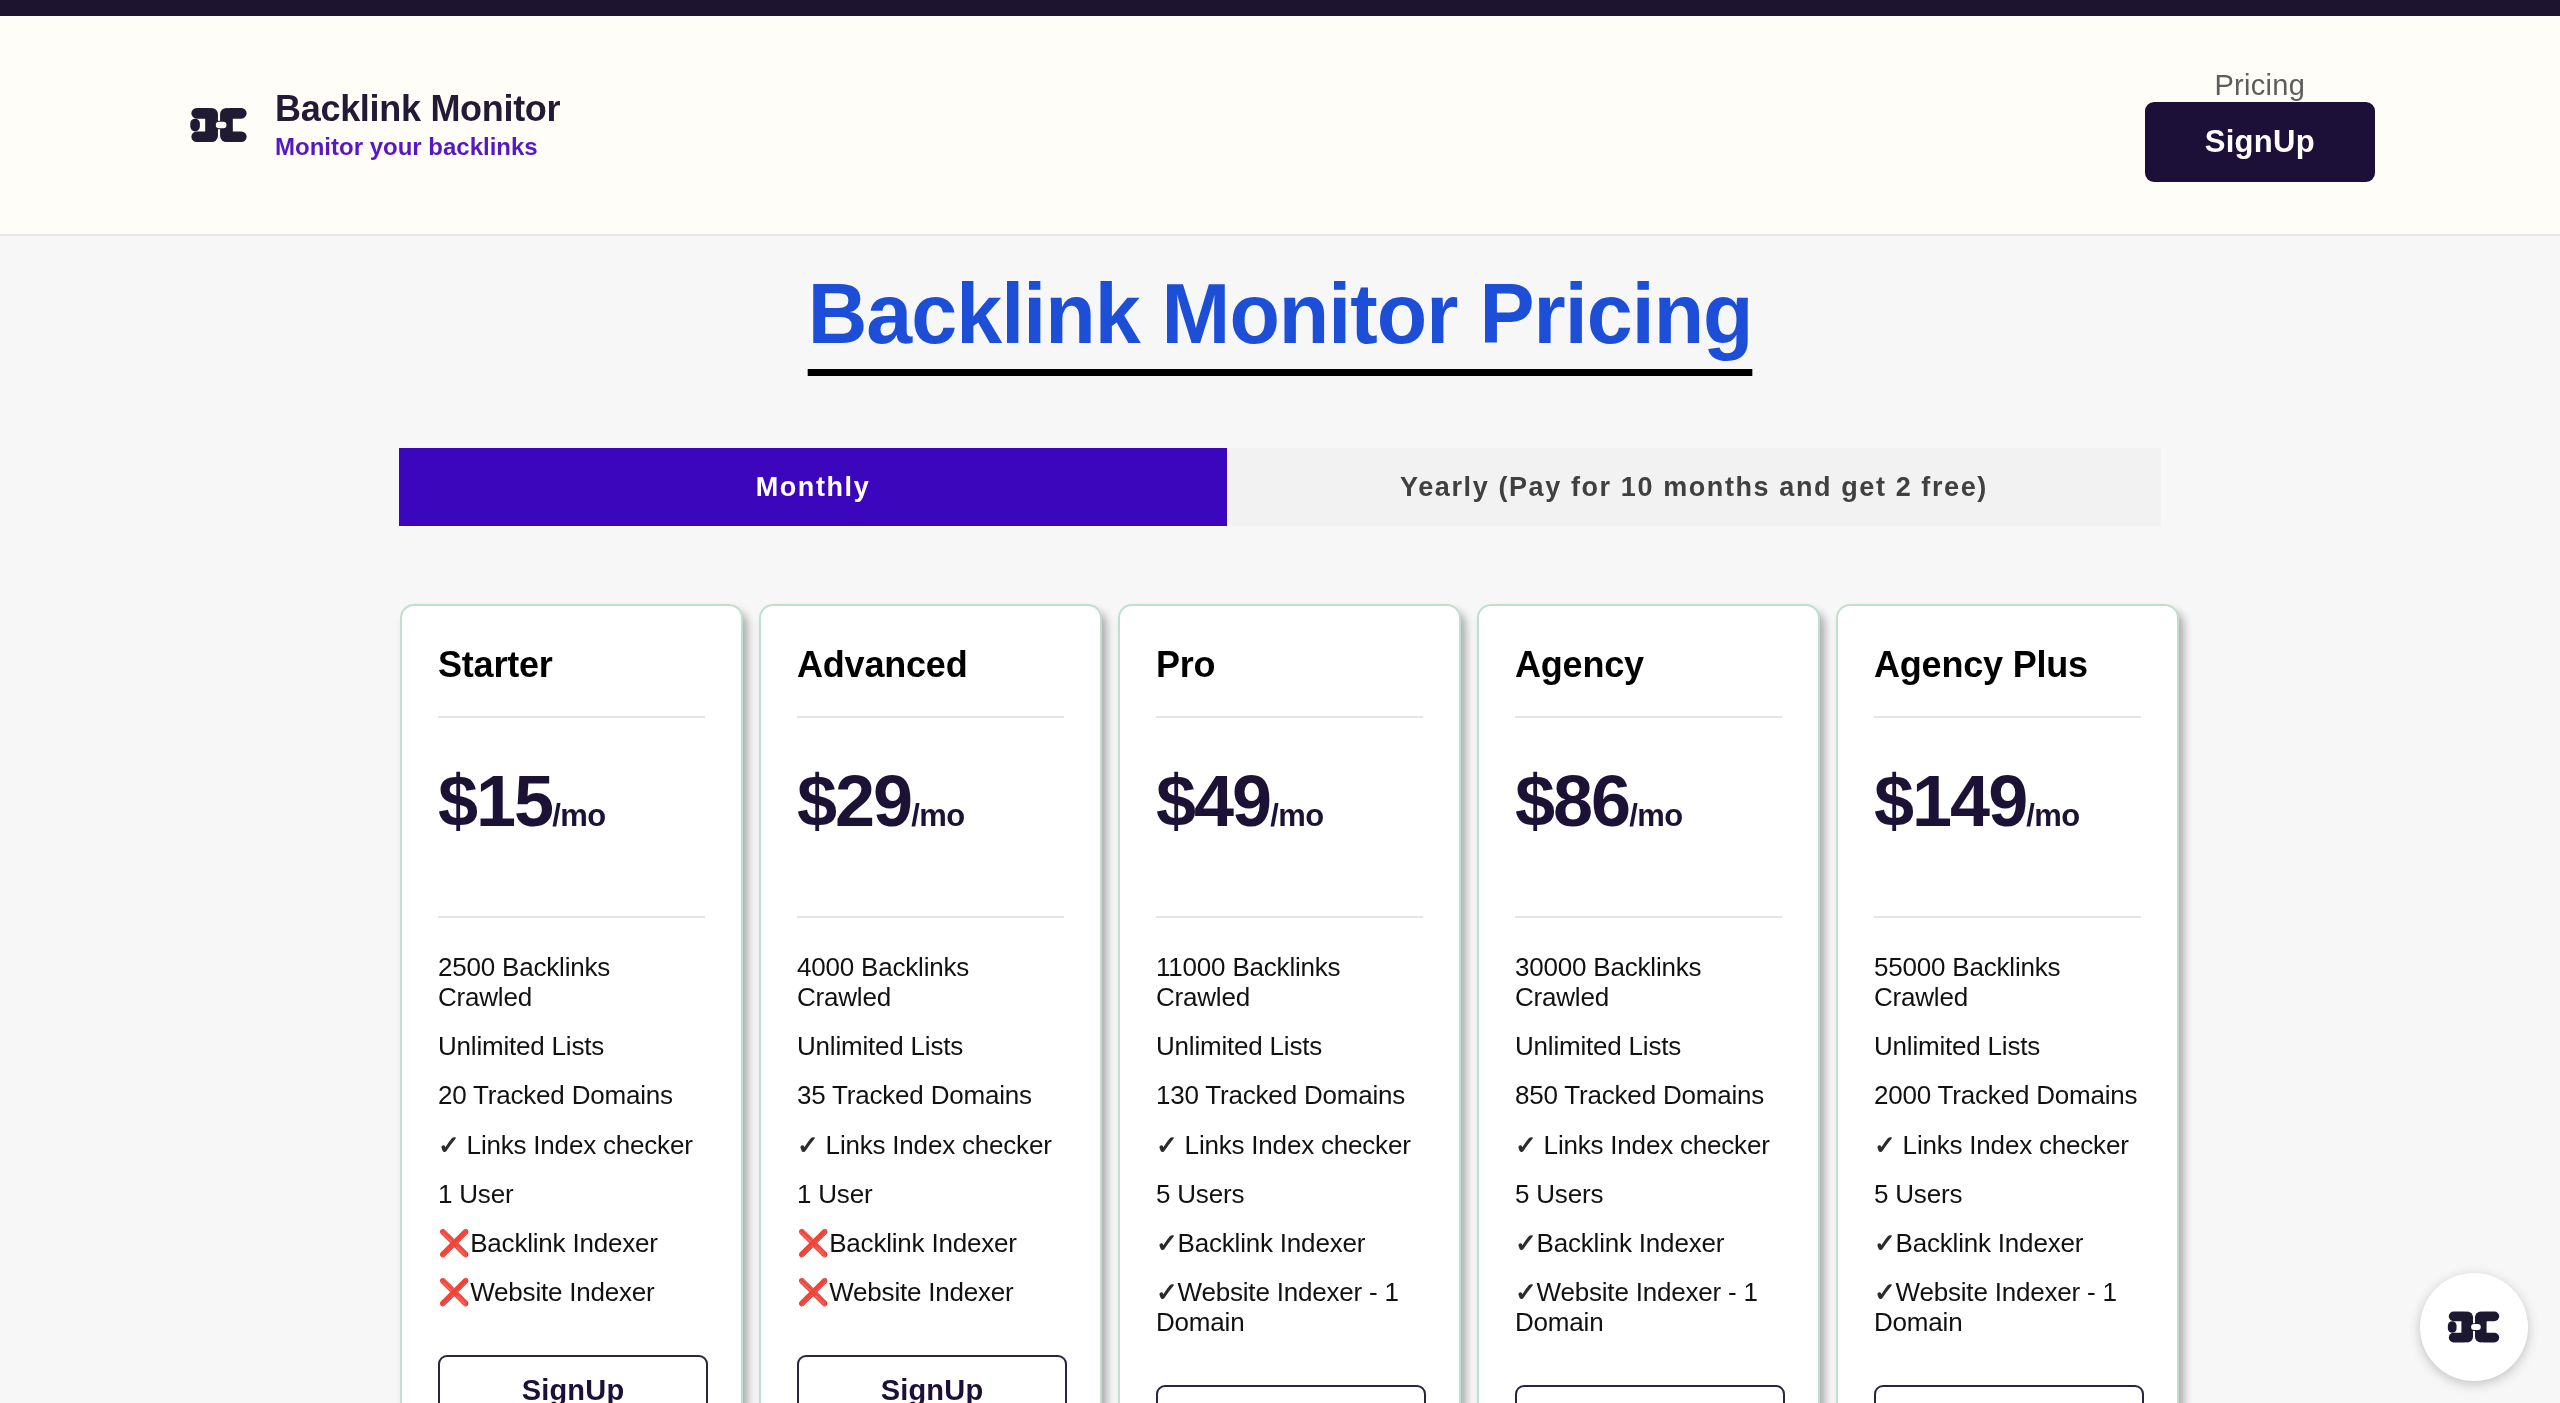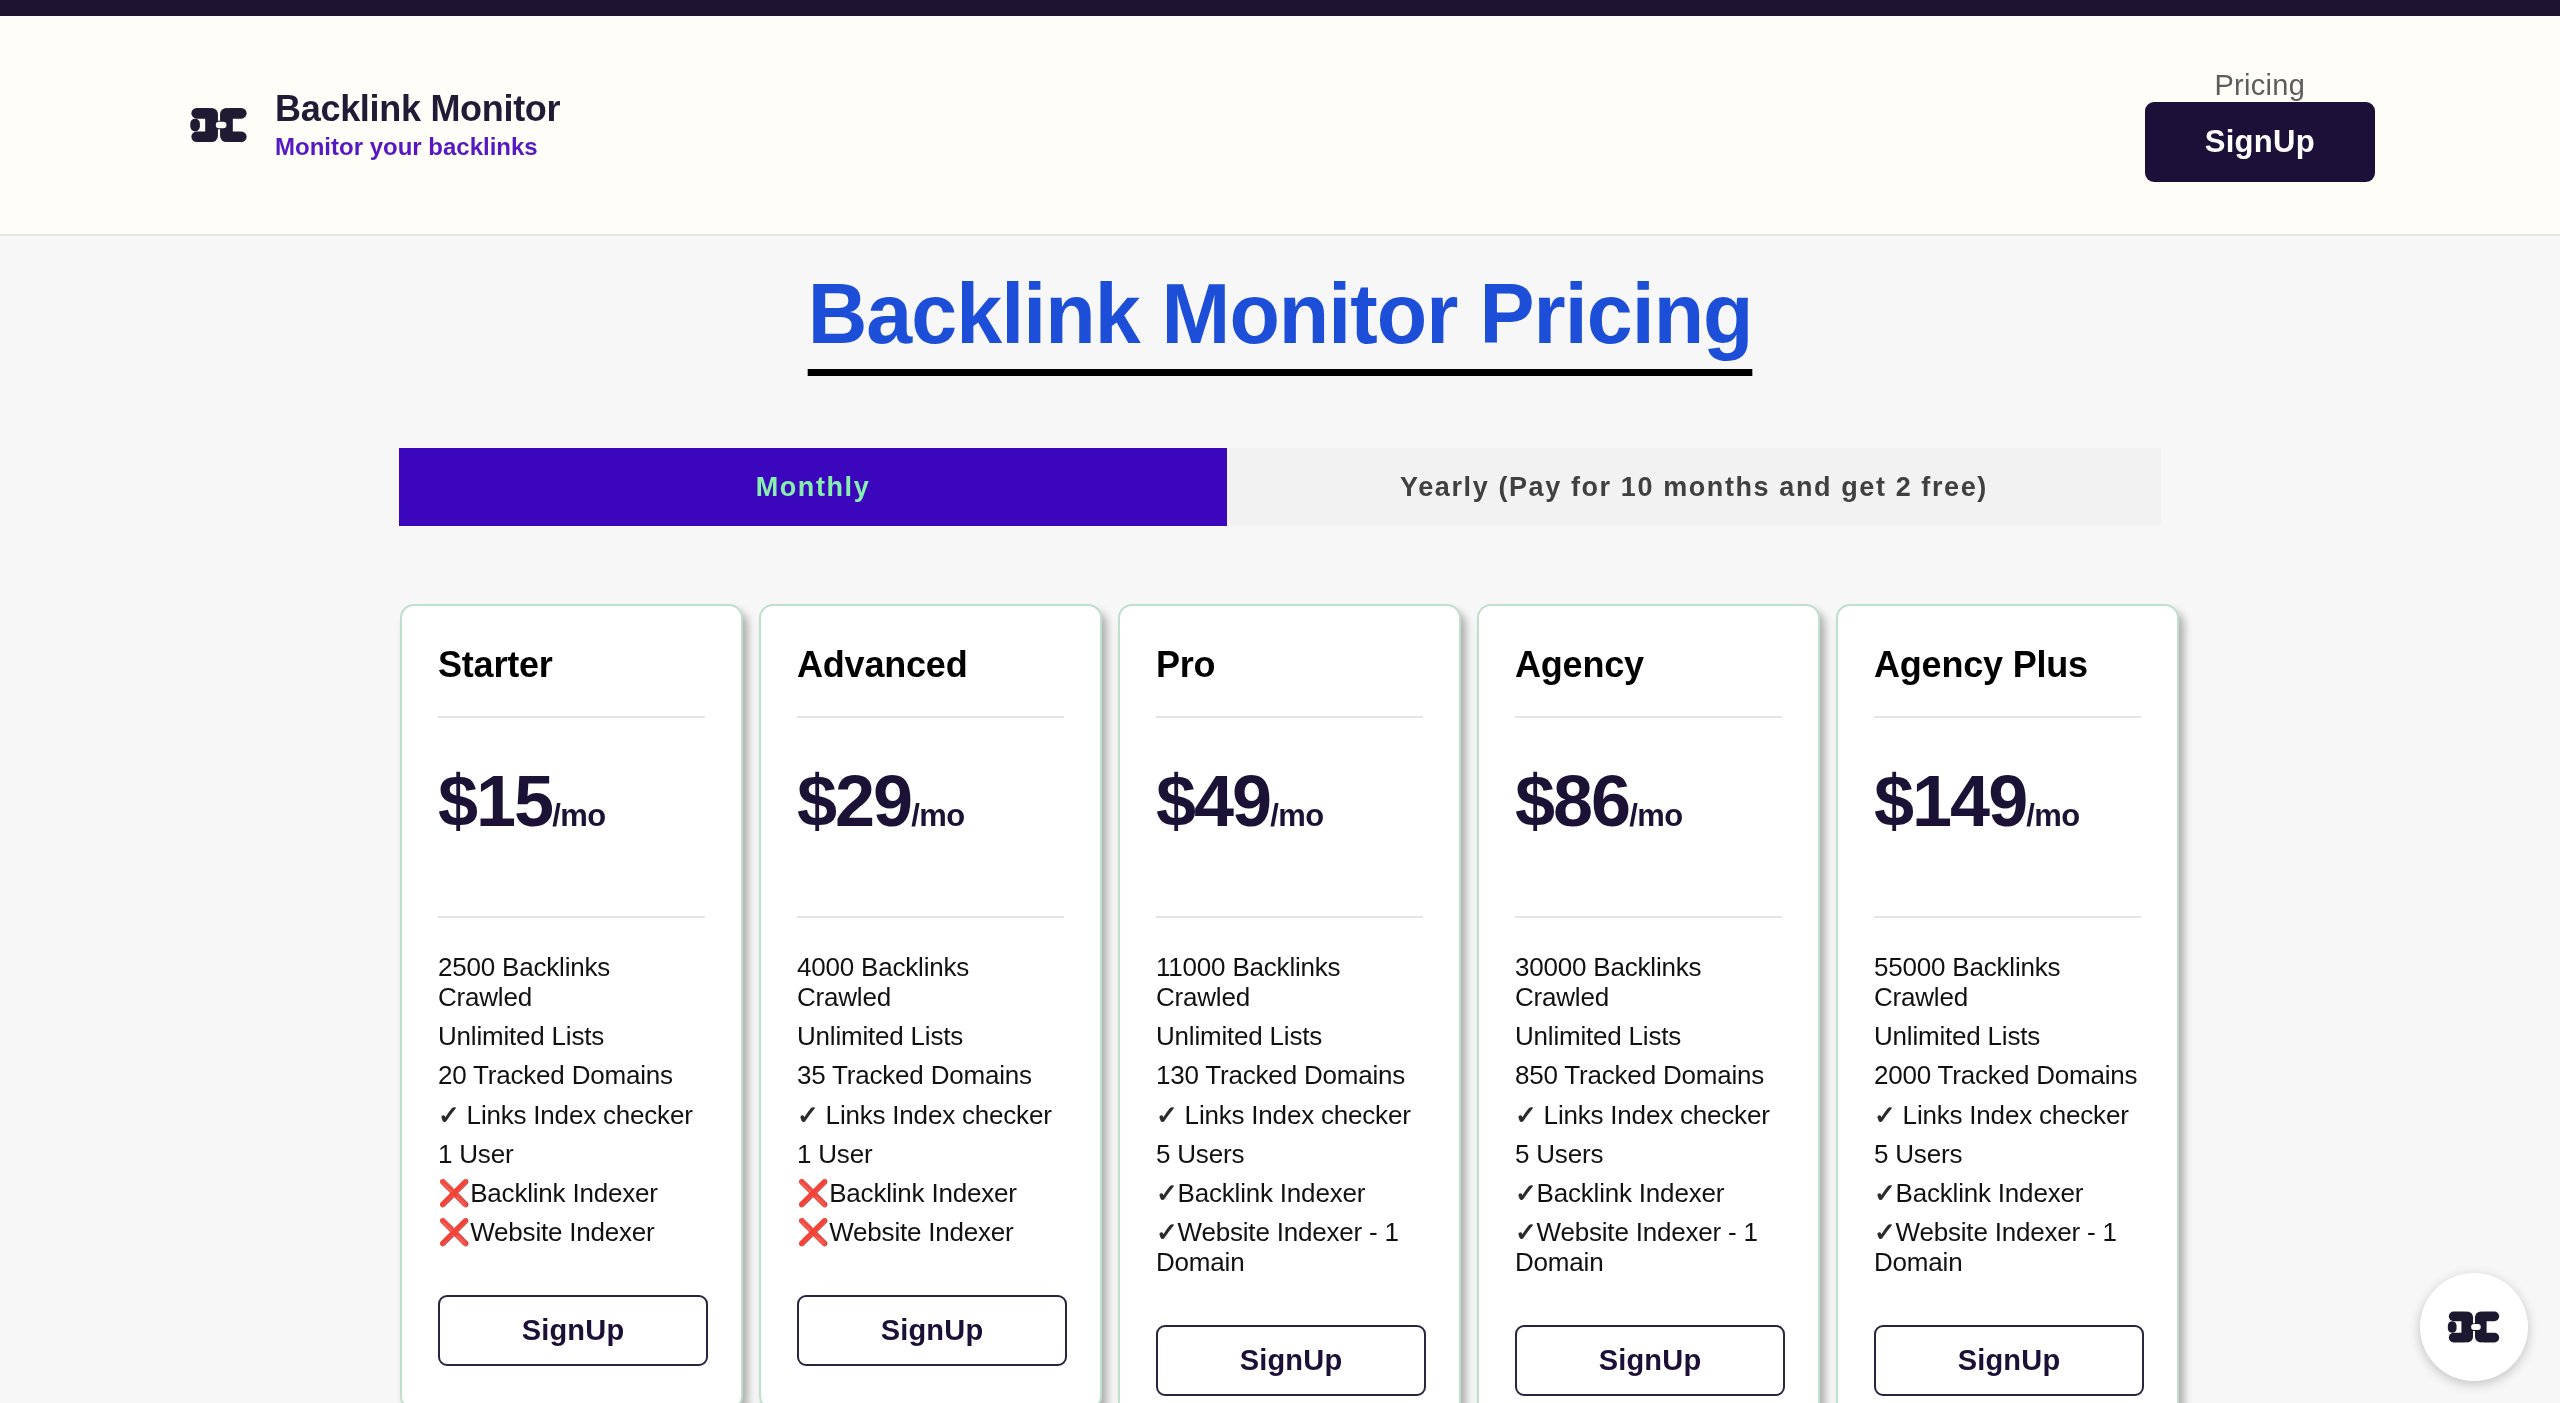--- a/index.html
+++ b/index.html
@@ -134,21 +134,21 @@
     font-family: inherit;
     background: transparent;
     color: #404040;
   }
 
   .toggle-opt.monthly { width: 828px; }
   .toggle-opt.yearly  { flex: 1; }
 
   .toggle-opt.active {
     background: #3c06bd;
-    color: #86efac;
+    color: #ffffff;
   }
 
   
   .cards-row {
     margin: 78px auto 0 auto;
     width: 1760px;
     display: flex;
     align-items: flex-start;
     gap: 16px;
   }
@@ -190,21 +190,21 @@
   }
 
   .price-amount { font-size: 72px; }
   .price-period { font-size: 31px; letter-spacing: -0.5px; }
 
   .features {
     list-style: none;
     margin: 34px 0 0 0;
     display: flex;
     flex-direction: column;
-    gap: 9px;
+    gap: 19px;
     justify-content: center;
   }
 
   .features li {
     font-size: 26px;
     color: #111111;
     line-height: 1.16;
     letter-spacing: -0.2px;
   }
 

